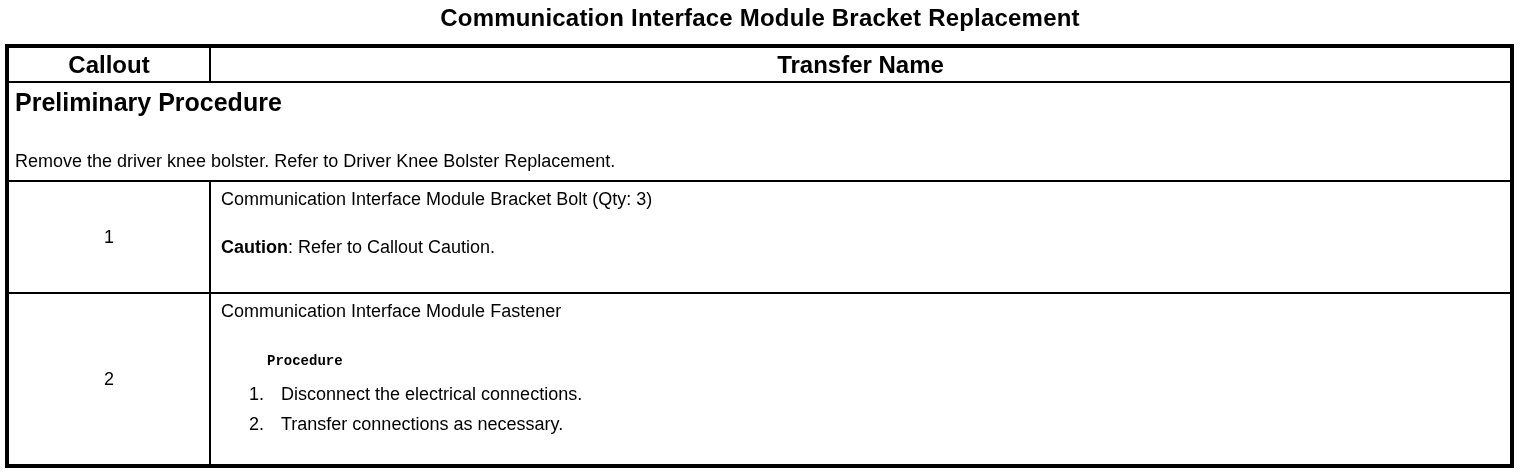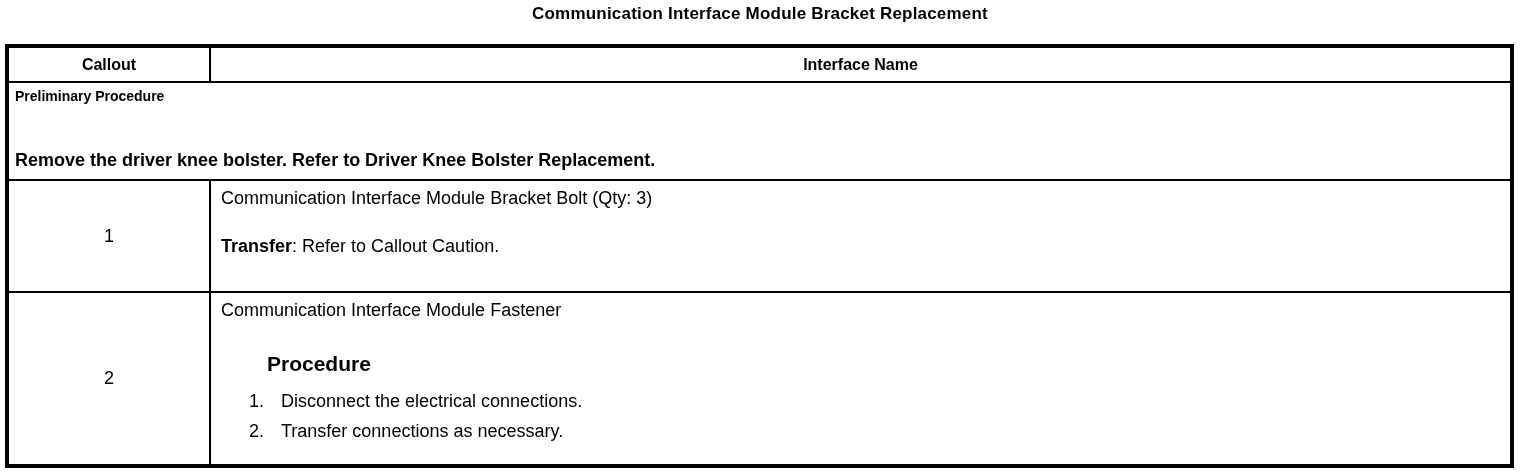--- a/index.html
+++ b/index.html
@@ -11,21 +11,21 @@
     font-family: "Liberation Sans", sans-serif;
     position: relative;
     overflow: hidden;
   }
   .doc-title {
     position: absolute;
     top: 4px;
     left: 0;
     width: 100%;
     text-align: center;
-    font-size: 17px;
+    font-size: 24px;
     font-weight: bold;
     letter-spacing: 0.2px;
   }
   .table-wrap {
     position: absolute;
     left: 5px;
     top: 44px;
     width: 1509px;
     height: 424px;
     box-sizing: border-box;
@@ -38,57 +38,57 @@
     border: 4px solid #000000;
   }
   table.callout-table th,
   table.callout-table td {
     border: 2px solid #000000;
     box-sizing: border-box;
   }
   col.col-callout { width: 203px; }
   th.header-cell {
     height: 36px;
-    font-size: 16px;
+    font-size: 24px;
     font-weight: bold;
     text-align: center;
     vertical-align: middle;
     padding: 2px;
   }
   td.prelim-cell {
     height: 91px;
     vertical-align: top;
     padding: 5px 8px 8px 6px;
     font-size: 18px;
   }
   .prelim-heading {
     font-weight: bold;
-    font-size: 14px;
+    font-size: 25px;
   }
   .prelim-text {
-    margin-top: 46px;
-    font-weight: bold;
+    margin-top: 34px;
   }
   td.callout-cell {
     text-align: center;
     vertical-align: middle;
     font-size: 18px;
   }
   td.component-cell {
     vertical-align: top;
     padding: 7px 8px 8px 10px;
     font-size: 18px;
   }
   tr.bolt-row td { height: 112px; }
   .caution-line { margin-top: 27px; }
   .bold { font-weight: bold; }
   .procedure-heading {
     font-weight: bold;
-    font-size: 21px;
+    font-size: 14px;
     margin: 31px 0 0 46px;
+    font-family: Liberation Mono, monospace;
   }
   .steps {
     margin-top: 10px;
     padding-left: 28px;
   }
   .step { line-height: 30px; }
   .step-num {
     display: inline-block;
     width: 32px;
   }
@@ -100,34 +100,34 @@
 
 <div class="table-wrap">
   <table class="callout-table">
     <colgroup>
       <col class="col-callout">
       <col class="col-component">
     </colgroup>
     <tbody>
       <tr>
         <th class="header-cell">Callout</th>
-        <th class="header-cell">Interface Name</th>
+        <th class="header-cell">Transfer Name</th>
       </tr>
       <tr>
         <td class="prelim-cell" colspan="2">
           <div class="prelim-heading">Preliminary Procedure</div>
           <div class="prelim-text">Remove the driver knee bolster. Refer to Driver Knee Bolster Replacement.</div>
         </td>
       </tr>
       <tr class="bolt-row">
         <td class="callout-cell">1</td>
         <td class="component-cell">
           <div>Communication Interface Module Bracket Bolt (Qty: 3)</div>
           <div class="caution-line">
-            <span class="bold">Transfer</span><span>: Refer to Callout Caution.</span>
+            <span class="bold">Caution</span><span>: Refer to Callout Caution.</span>
           </div>
         </td>
       </tr>
       <tr>
         <td class="callout-cell">2</td>
         <td class="component-cell">
           <div>Communication Interface Module Fastener</div>
           <div class="procedure-heading">Procedure</div>
           <div class="steps">
             <div class="step">

